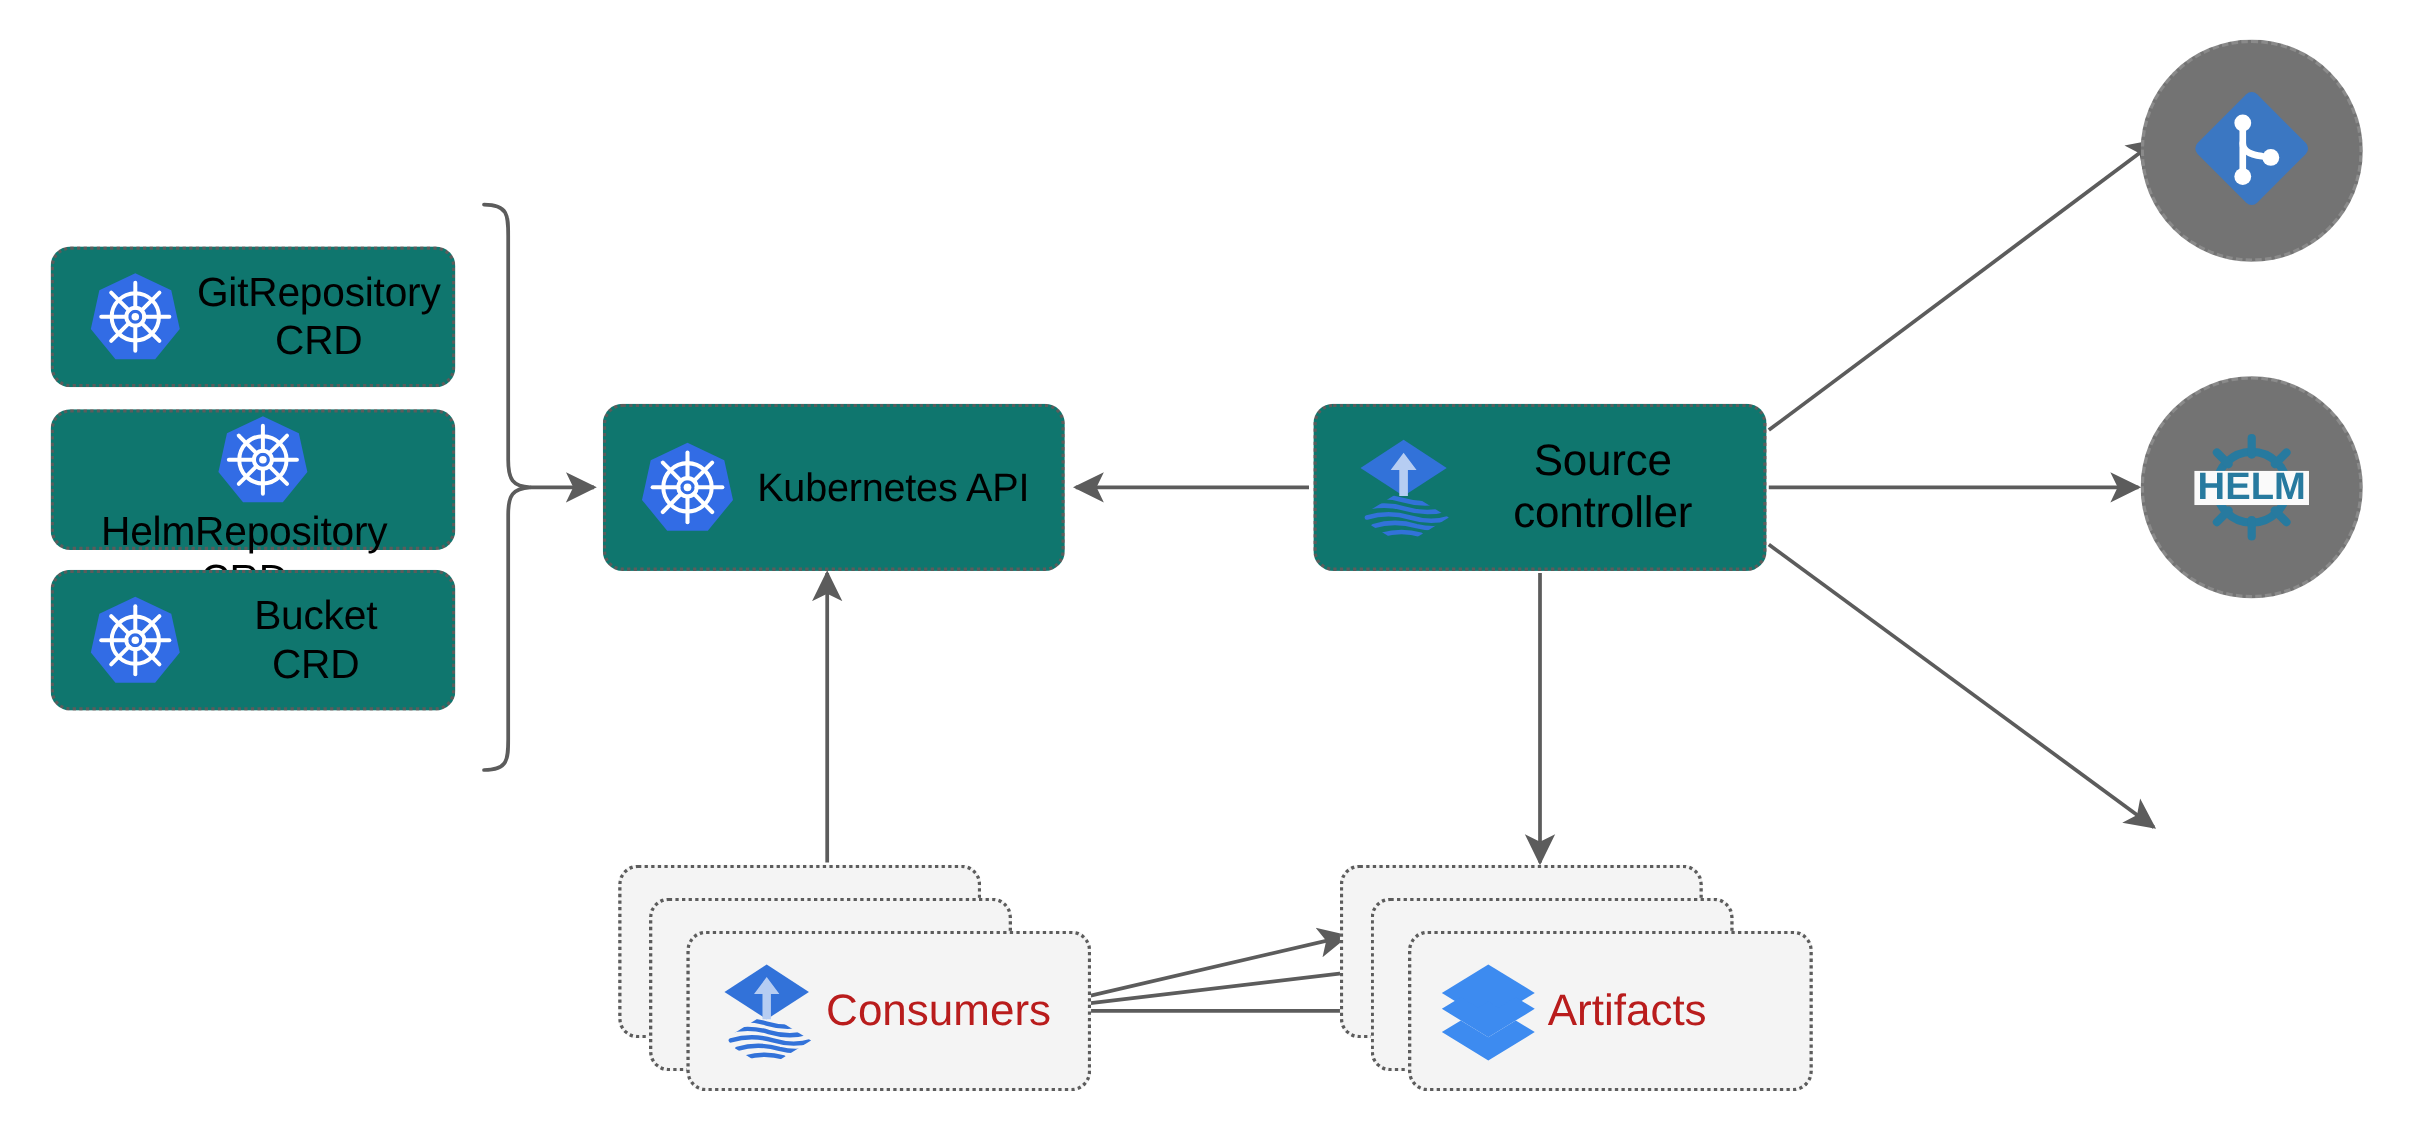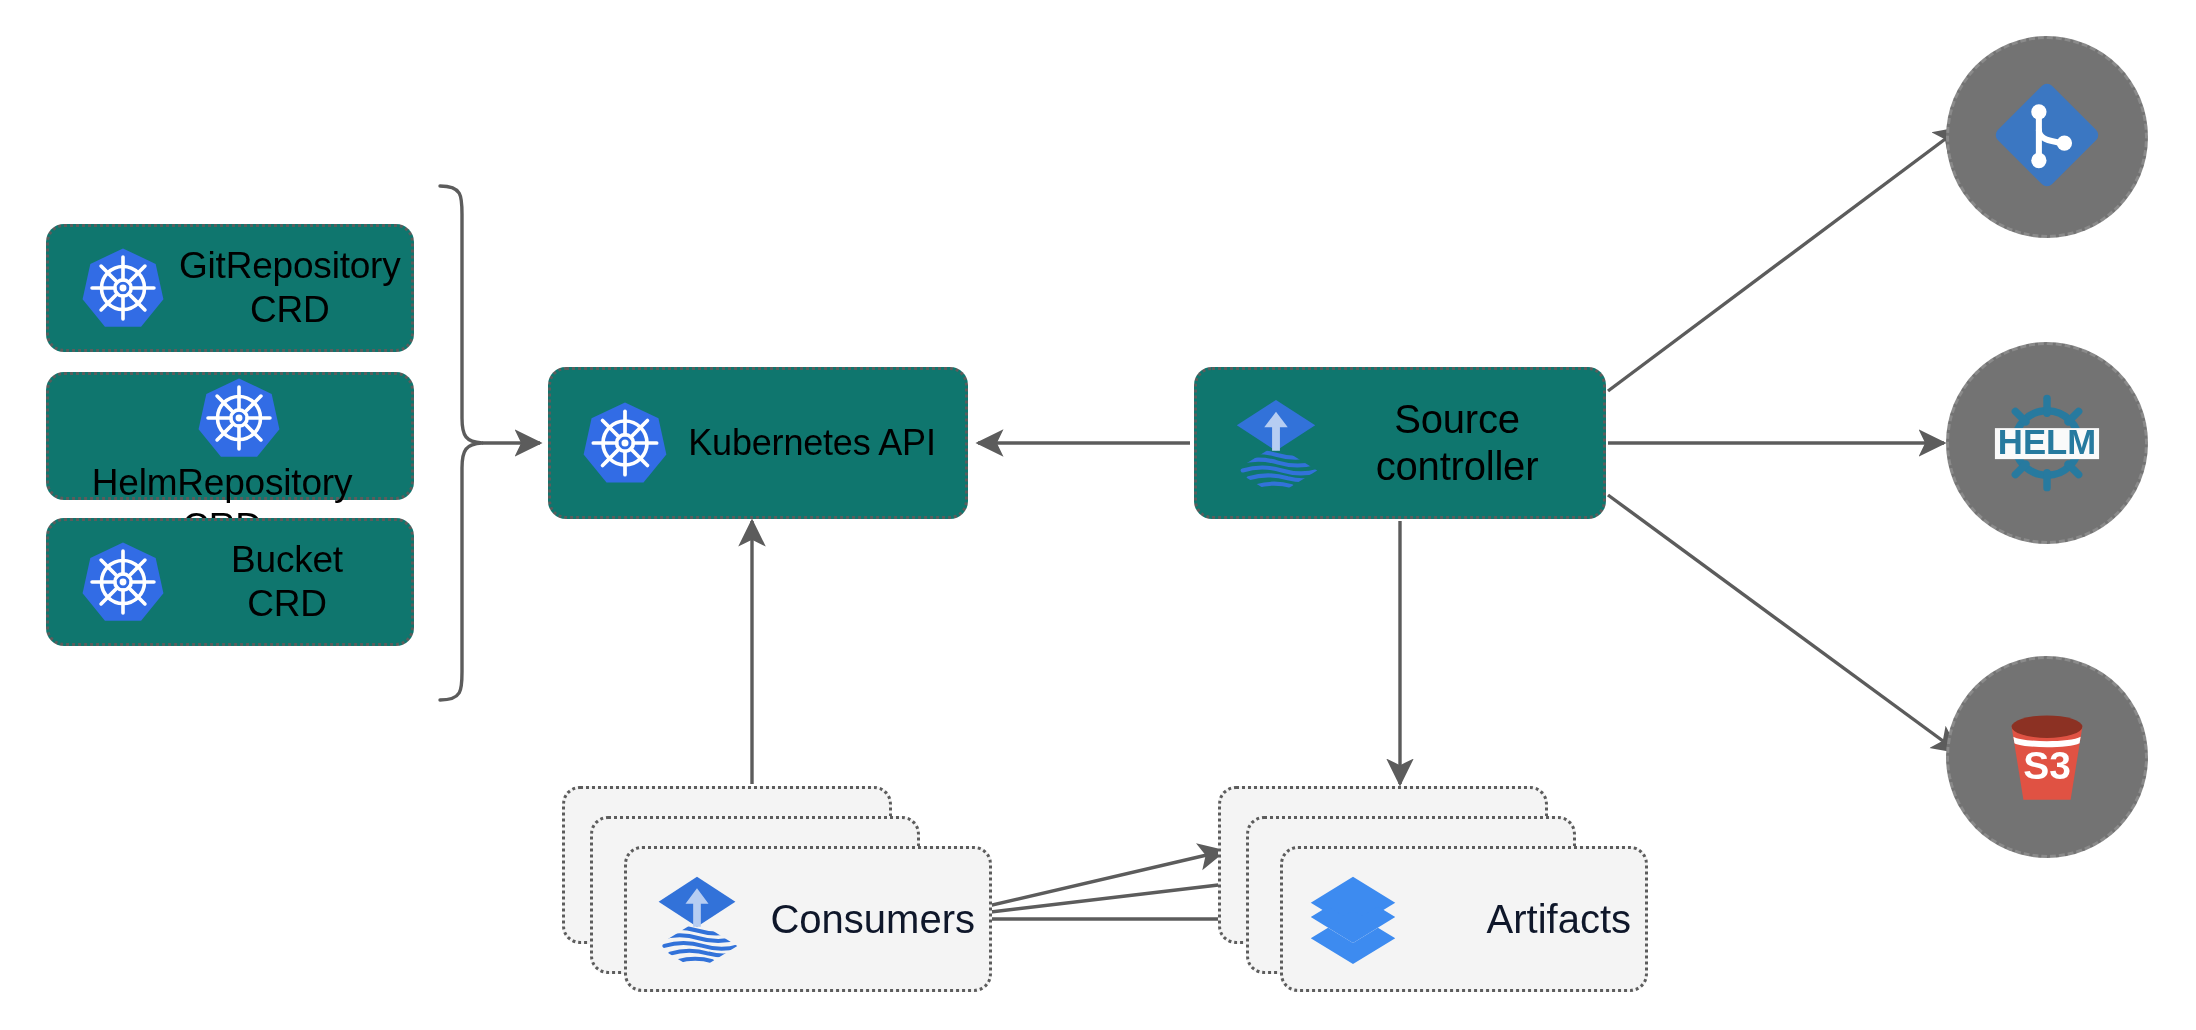--- a/index.html
+++ b/index.html
@@ -106,23 +106,23 @@
     box-sizing: border-box;
     background: #f4f4f4;
     border: 3px dotted #5c5c5c;
     border-radius: 18px;
     display: flex;
     flex-direction: row;
     align-items: center;
   }
   .stack .front .label {
     flex: 1;
-    text-align: right;
+    text-align: left;
     font-size: 40px;
-    color: #0f172a;
+    color: #b91c1c;
   }
   .stack .front .nodeicon {
     flex: 0 0 auto;
     display: flex;
     align-items: center;
     justify-content: center;
   }
 
   #consumers-stack { left: 562px; top: 786px; width: 400px; height: 200px; }
   #artifacts-stack { left: 1218px; top: 786px; width: 400px; height: 200px; }
@@ -408,25 +408,14 @@
           <line x1="67" y1="67" x2="75.5" y2="75.5"></line>
           <line x1="75.5" y1="24.5" x2="67" y2="33"></line>
           <line x1="33" y1="67" x2="24.5" y2="75.5"></line>
         </g>
         <rect x="8" y="38" width="84" height="25" fill="#fafafa"></rect>
         <text x="50" y="58.5" text-anchor="middle" font-family="'Liberation Sans', sans-serif" font-size="28" font-weight="bold" fill="#277a9f">HELM</text>
       </svg>
     </span>
   </div>
 
-  <div class="ext-circle" id="ext-s3">
-    <span>
-      <svg width="118" height="118" viewBox="0 0 100 100" aria-hidden="true">
-        <path d="M20 26 L80 26 L70 88 L30 88 Z" fill="#e05243"></path>
-        <ellipse cx="50" cy="26" rx="30" ry="9.5" fill="#8c3123"></ellipse>
-        <path d="M20.6 33 L79.4 33 L77.8 43 C70 47.5 30 47.5 22.2 43 Z" fill="#ffffff" opacity="0"></path>
-        <path d="M21.5 34.5 C30 39.5 70 39.5 78.5 34.5 L77.6 40 C69 44.5 31 44.5 22.4 40 Z" fill="#ffffff"></path>
-        <text x="50" y="70" text-anchor="middle" font-family="'Liberation Sans', sans-serif" font-size="33" font-weight="bold" fill="#ffffff">S3</text>
-      </svg>
-    </span>
-  </div>
 
 </div>
 
 </body></html>

